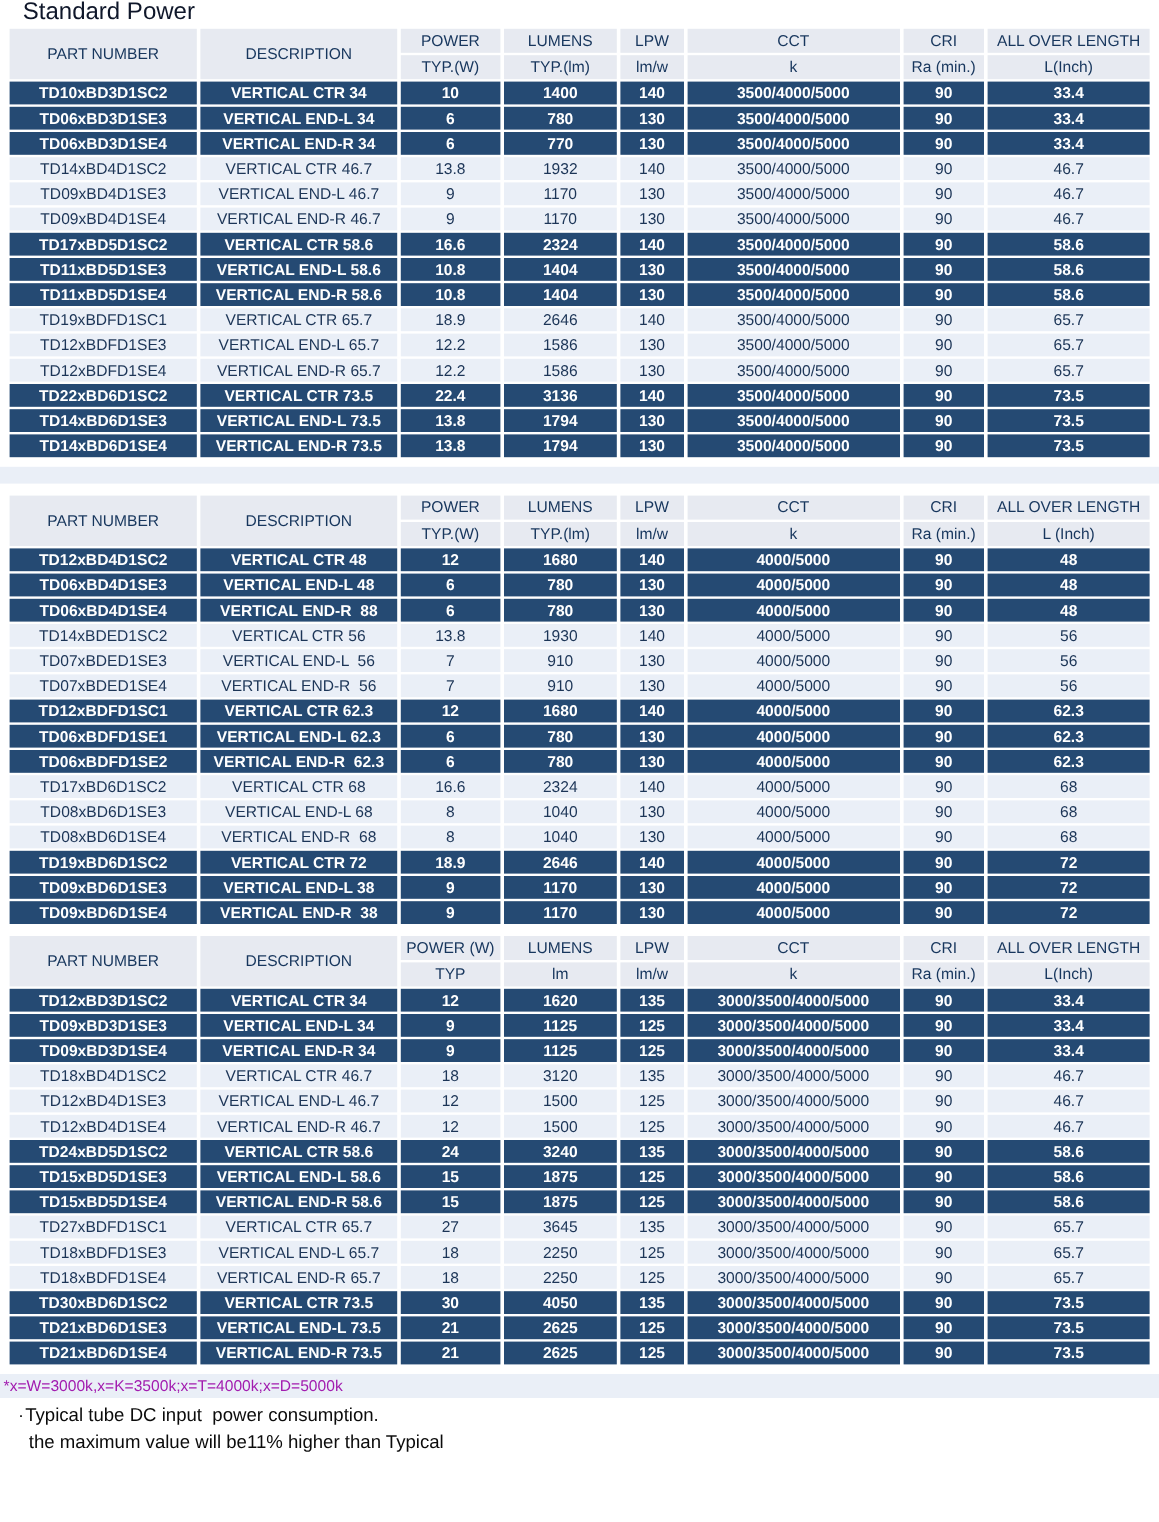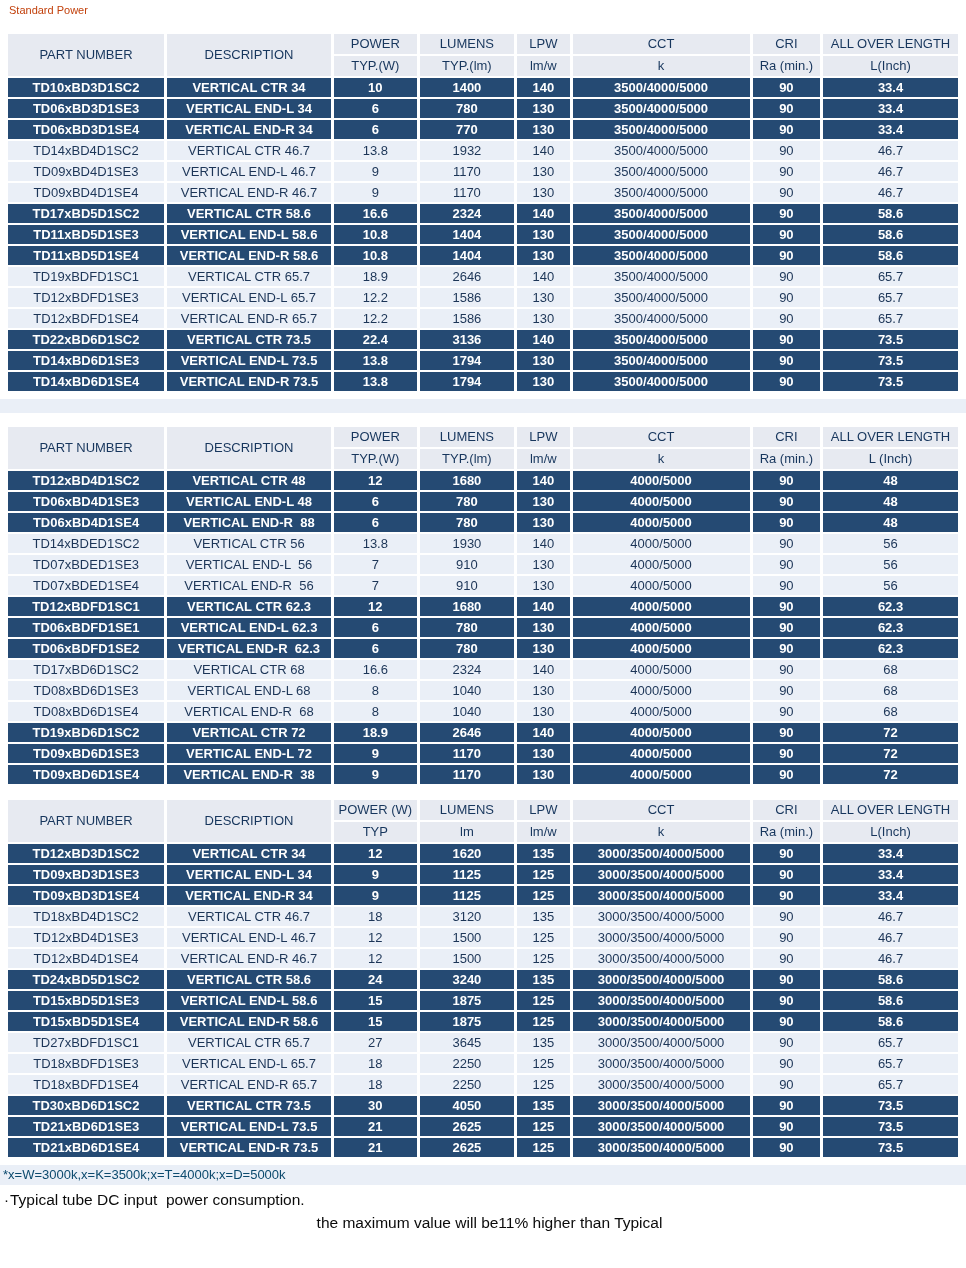--- a/index.html
+++ b/index.html
@@ -1,33 +1,33 @@
 <!DOCTYPE html>
 <html><head>
 <meta charset="utf-8">
 <style>
   html,body{margin:0;padding:0;background:#ffffff;}
   body{width:966px;font-family:"Liberation Sans","DejaVu Sans",sans-serif;-webkit-font-smoothing:antialiased;}
   .page{width:966px;}
   .band{width:100%;box-sizing:border-box;}
-  .title-band{height:20px;line-height:20px;padding-left:9px;font-size:11px;color:#c2410c;background:#ffffff;}
+  .title-band{height:20px;line-height:20px;padding-left:19px;font-size:20px;color:#0f172a;background:#ffffff;}
   .title-band.blue{background:#edf1f8;}
   .spacer-band{height:14px;background:#eaeff7;margin-bottom:8px;}
   .tbl-wrap{padding:0 5px;}
-  table.spec{border-collapse:separate;border-spacing:3px 2px;table-layout:fixed;width:956px;background:#ffffff;margin-top:12px;margin-bottom:6px;}
+  table.spec{border-collapse:separate;border-spacing:3px 2px;table-layout:fixed;width:956px;background:#ffffff;margin-top:2px;margin-bottom:6px;}
   table.spec th, table.spec td{padding:0;text-align:center;vertical-align:middle;overflow:hidden;white-space:pre;}
   table.spec thead th{background:#e7eaf1;color:#17365d;font-weight:normal;font-size:13px;height:20px;line-height:20px;}
   table.spec tbody td{height:19px;line-height:19px;font-size:13px;}
   tr.dark td{background:#254a73;color:#ffffff;font-weight:bold;}
   tr.light td{background:#eaeff7;color:#1c3557;font-weight:normal;}
-  .footnote-band{background:#eaeff7;height:20px;line-height:20px;font-size:13px;color:#0c4a6e;padding-left:3px;}
-  .notes{padding:3px 0 0 3px;font-size:15.5px;line-height:23px;color:#0b0b0b;}
+  .footnote-band{background:#eaeff7;height:20px;line-height:20px;font-size:13px;color:#a21caf;padding-left:3px;}
+  .notes{padding:3px 0 0 14px;font-size:15.5px;line-height:23px;color:#0b0b0b;}
   .note-line{white-space:pre;}
   .note-line .bullet{display:inline-block;width:7px;text-align:center;font-size:15px;}
-  .note-line.cont{padding-left:10px;text-align:center;}
+  .note-line.cont{padding-left:10px;}
 </style>
 </head>
 <body>
 
 <div class="page">
   <div id="sections-root">
       <div class="band title-band">Standard Power</div>
       <div class="tbl-wrap">
         <table class="spec">
           <colgroup>
@@ -373,21 +373,21 @@
               <td>VERTICAL CTR 72</td>
               <td>18.9</td>
               <td>2646</td>
               <td>140</td>
               <td>4000/5000</td>
               <td>90</td>
               <td>72</td>
             </tr>
             <tr class="dark">
               <td>TD09xBD6D1SE3</td>
-              <td>VERTICAL END-L 72</td>
+              <td>VERTICAL END-L 38</td>
               <td>9</td>
               <td>1170</td>
               <td>130</td>
               <td>4000/5000</td>
               <td>90</td>
               <td>72</td>
             </tr>
             <tr class="dark">
               <td>TD09xBD6D1SE4</td>
               <td>VERTICAL END-R  38</td>

